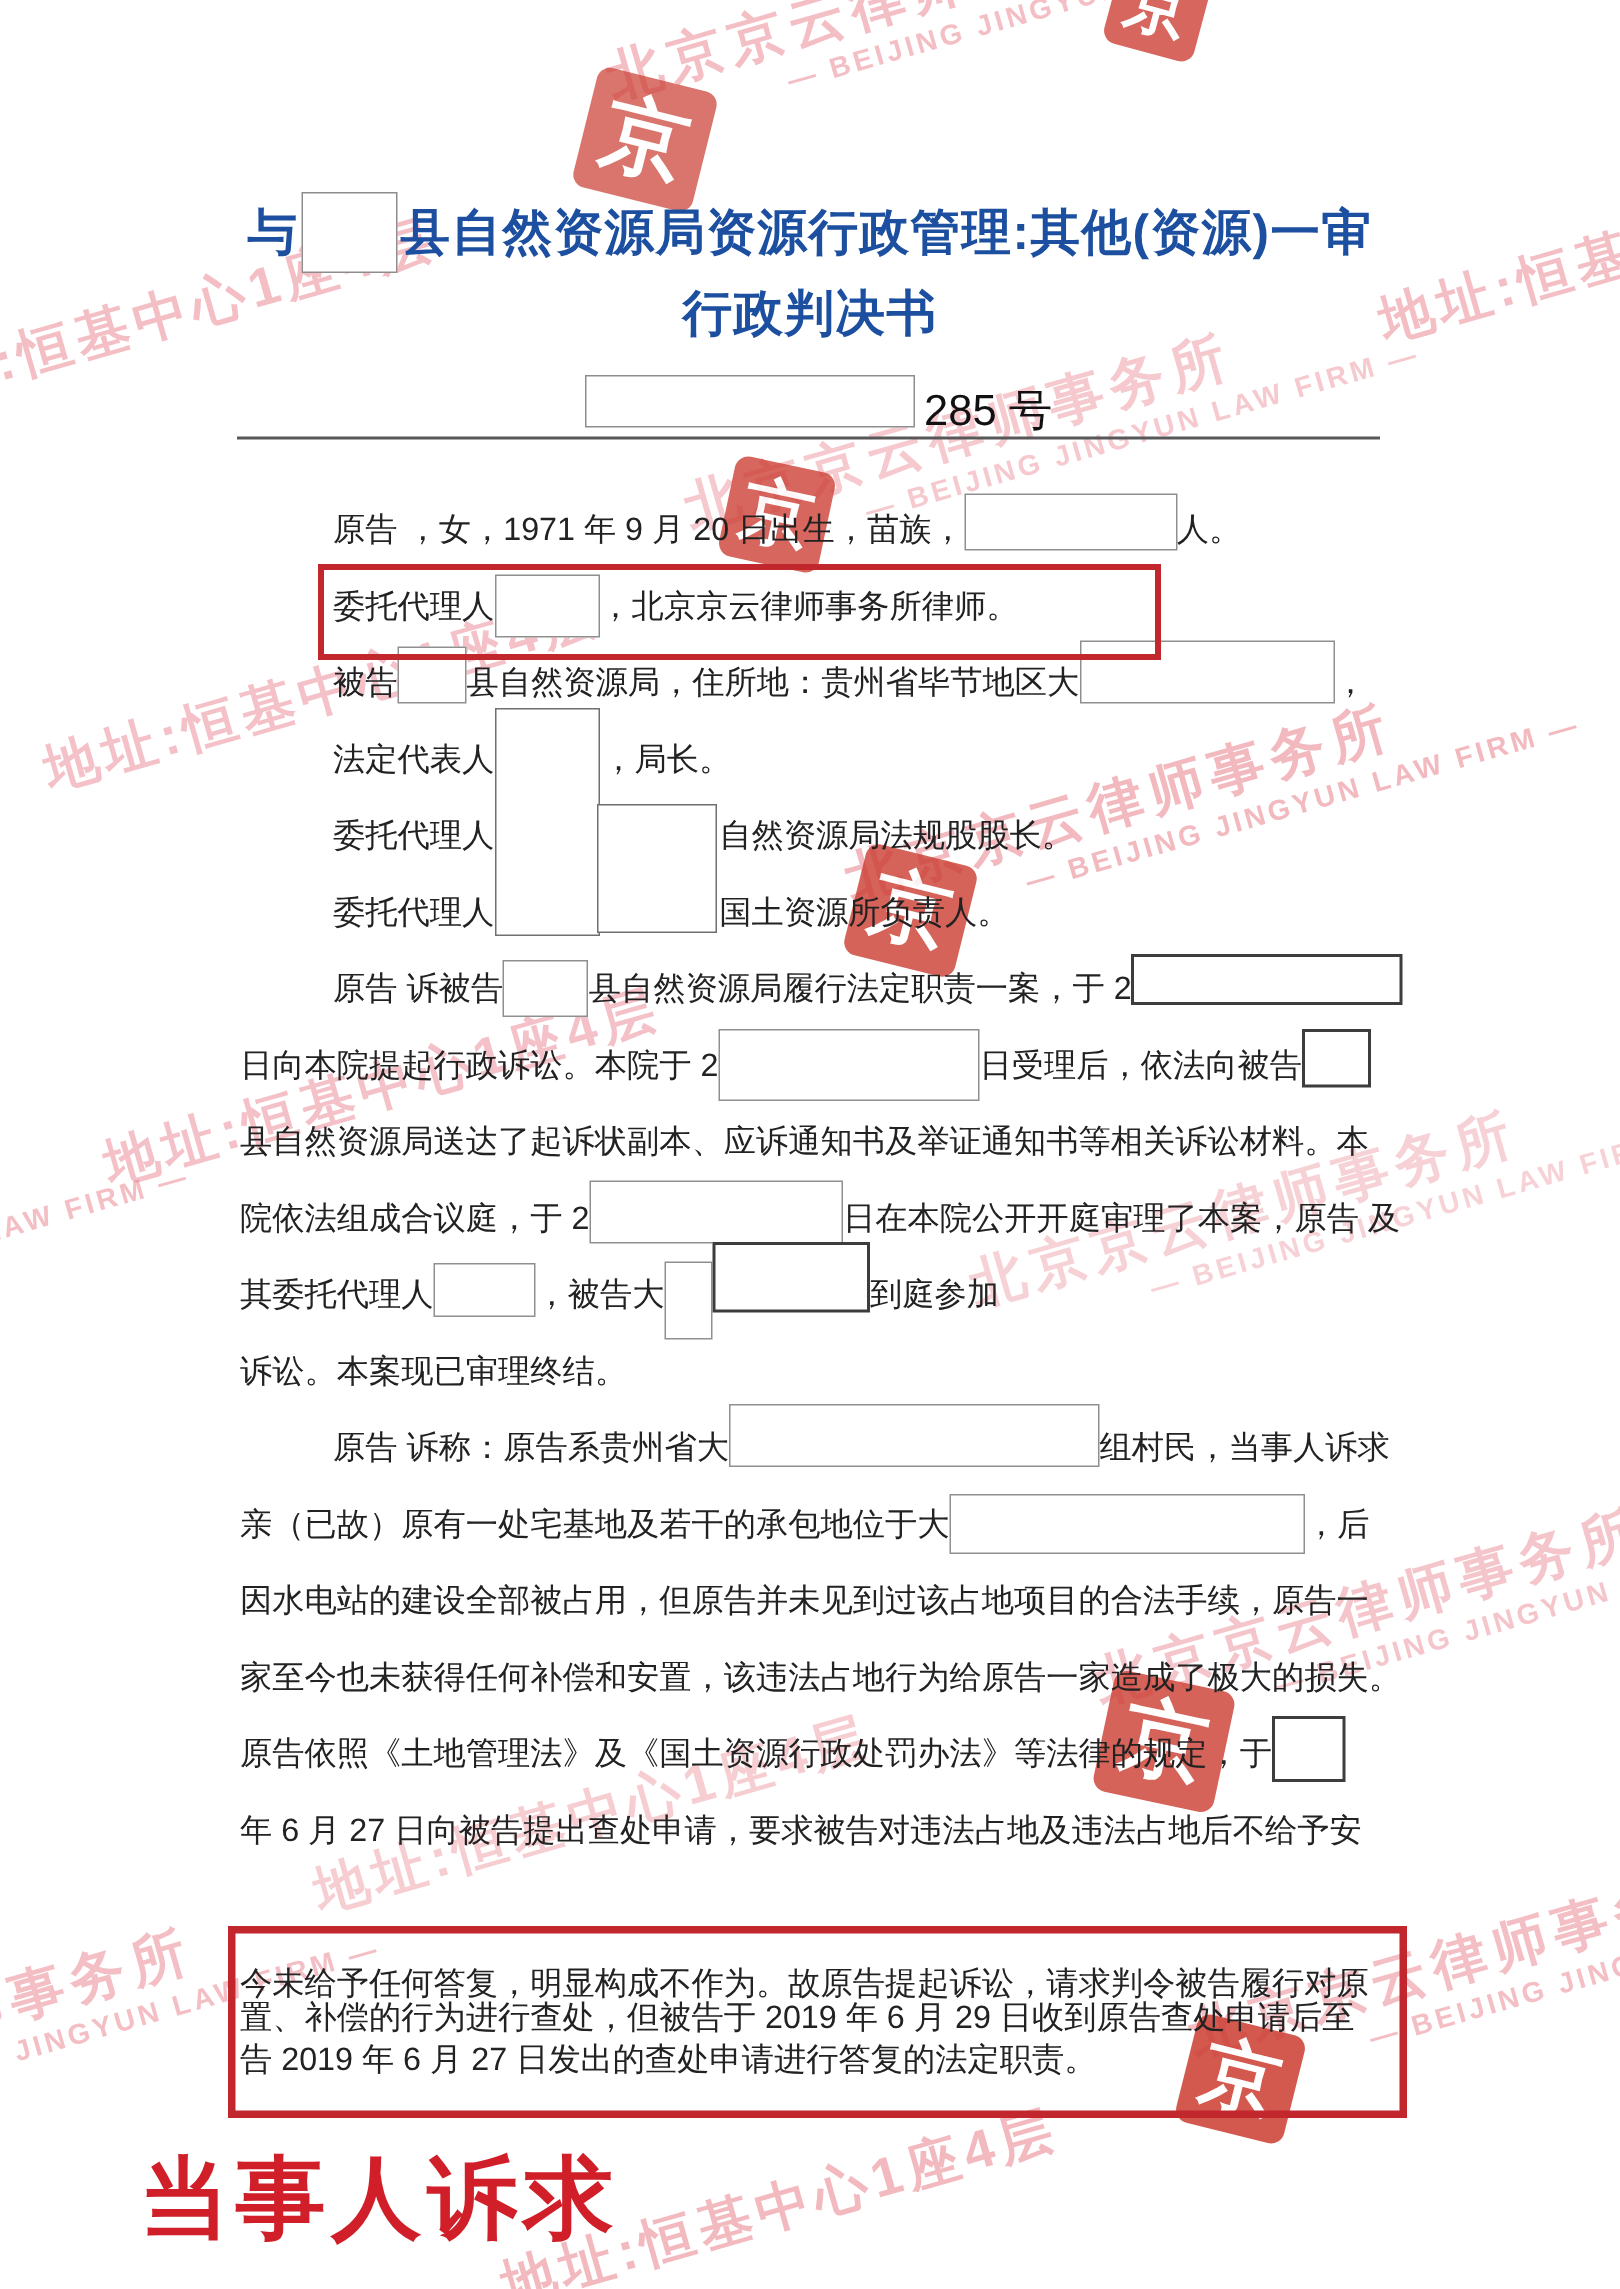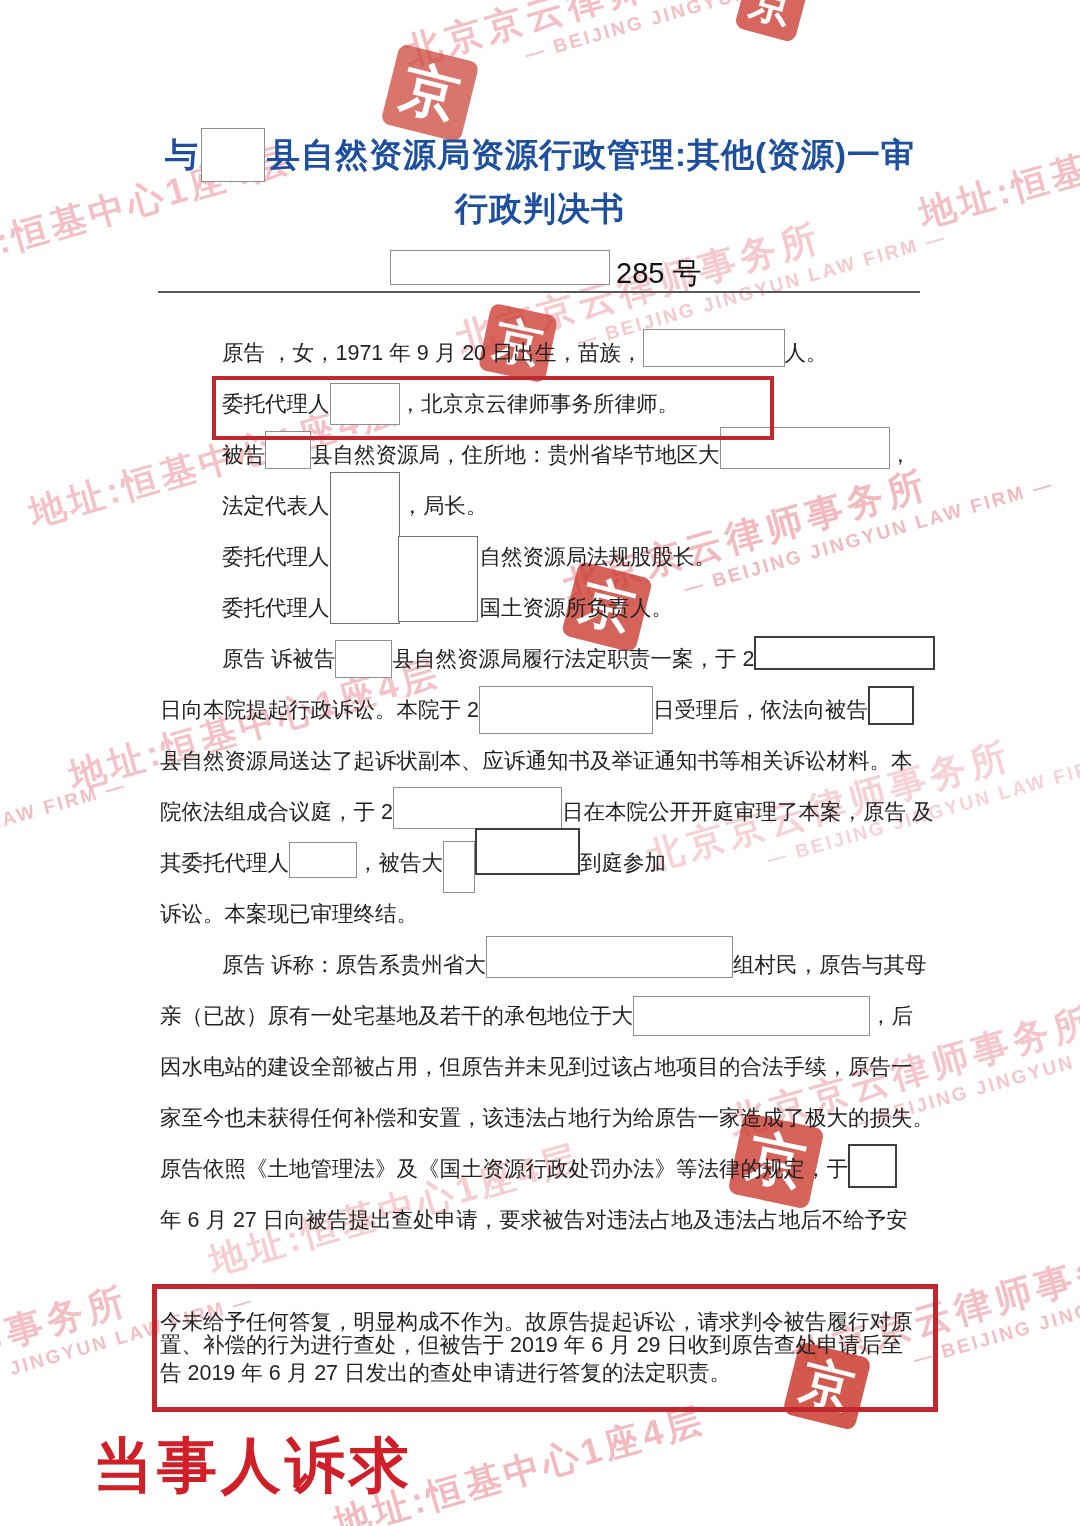--- a/index.html
+++ b/index.html
@@ -182,21 +182,21 @@
         <span class="rbox" style="width: 30px; height: 50px; margin-top: 8px;"></span>
         <span class="rbox dark" style="width: 101px; height: 43px; margin-top: -22px;"></span>
         <span>到庭参加</span>
       </div>
       <div class="line" style="top: 888px;">
         <span>诉讼。本案现已审理终结。</span>
       </div>
       <div class="line" style="top: 939px; padding-left: 62px;">
         <span>原告 诉称：原告系贵州省大</span>
         <span class="rbox" style="width: 245px; height: 40px; margin-top: -16px;"></span>
-        <span>组村民，原告与其母</span>
+        <span>组村民，当事人诉求</span>
       </div>
       <div class="line" style="top: 990px;">
         <span>亲（已故）原有一处宅基地及若干的承包地位于大</span>
         <span class="rbox" style="width: 235px; height: 38px;"></span>
         <span>，后</span>
       </div>
       <div class="line" style="top: 1041px;">
         <span>因水电站的建设全部被占用，但原告并未见到过该占地项目的合法手续，原告一</span>
       </div>
       <div class="line" style="top: 1092px;">

